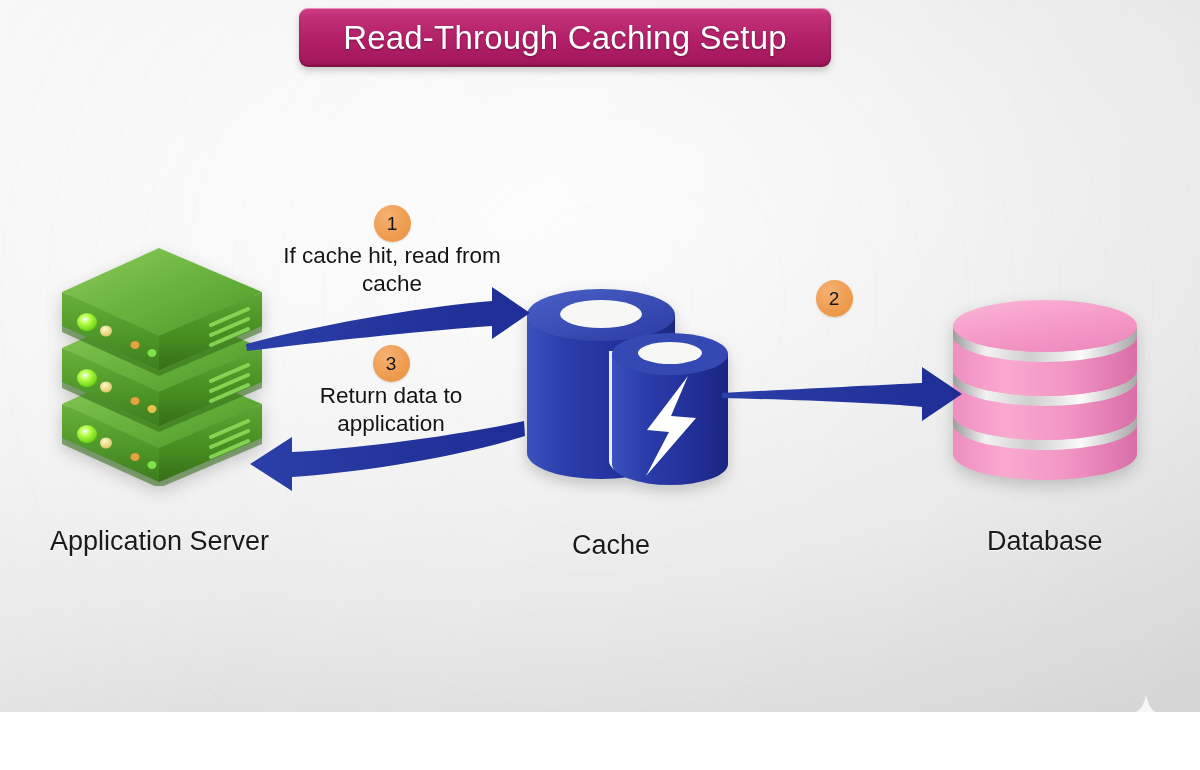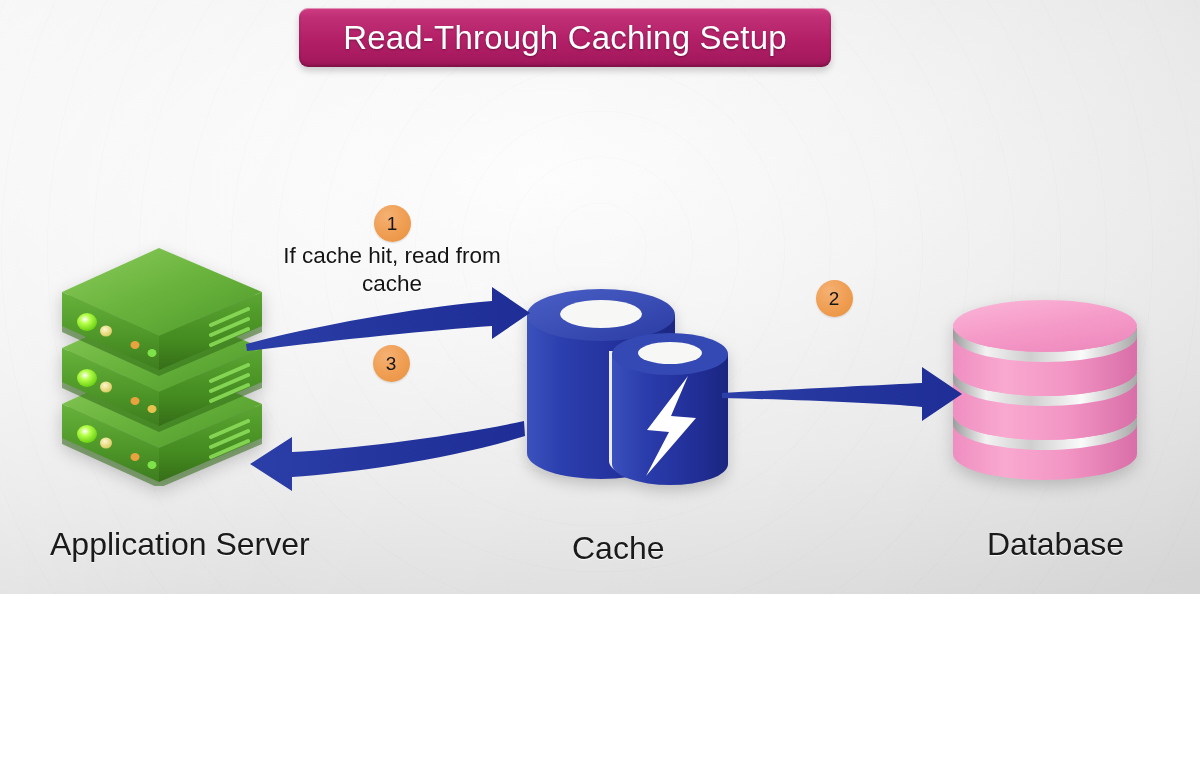--- a/index.html
+++ b/index.html
@@ -4,21 +4,21 @@
 <title>Read-Through Caching Setup</title>
 <style>
   html, body {
     margin: 0;
     padding: 0;
     background: #ffffff;
   }
   #slide {
     position: relative;
     width: 1200px;
-    height: 594px;
+    height: 712px;
     overflow: hidden;
     font-family: "Liberation Sans", sans-serif;
     background:
       radial-gradient(ellipse 95% 80% at 46% 30%, #fdfdfd 0%, #f7f7f7 32%, #eeeeee 62%, #e2e2e2 88%, #dcdcdc 100%);
   }
   
   #slide .bg-texture {
     position: absolute;
     inset: 0;
     background:
@@ -49,21 +49,21 @@
     font-size: 33px;
     font-weight: 400;
     letter-spacing: 0.2px;
     text-shadow: 0 1px 2px rgba(0,0,0,0.35);
     white-space: nowrap;
   }
 
   
   .node-label {
     position: absolute;
-    font-size: 32px;
+    font-size: 27px;
     color: #1a1a1a;
     white-space: nowrap;
     text-shadow: 0 1px 1px rgba(255,255,255,0.85);
   }
 
   
   .server-stack {
     position: absolute;
     left: 56px;
     top: 238px;
@@ -353,20 +353,22 @@
     <div class="step-text">If cache hit, read from
 cache</div>
   </div>
 
   <div class="step" style="left:748px; top:280px; width:172px;">
     <div class="step-badge">2</div>
   </div>
 
   <div class="step" style="left:286px; top:345px; width:210px;">
     <div class="step-badge">3</div>
+    <div class="step-text">Return data to
+application</div>
   </div>
 
   <div class="node-label" style="left:50px; top:526px;">Application Server</div>
 
   <div class="node-label" style="left:572px; top:530px;">Cache</div>
 
   <div class="node-label" style="left:987px; top:526px;text-align:center;">Database</div>
 
   <svg class="sparkle" viewBox="0 0 40 44">
     <path d="M20 0 C22 13, 27 19, 40 22 C27 25, 22 31, 20 44 C18 31, 13 25, 0 22 C13 19, 18 13, 20 0 Z" fill="#ffffff" opacity="0.85"></path>

